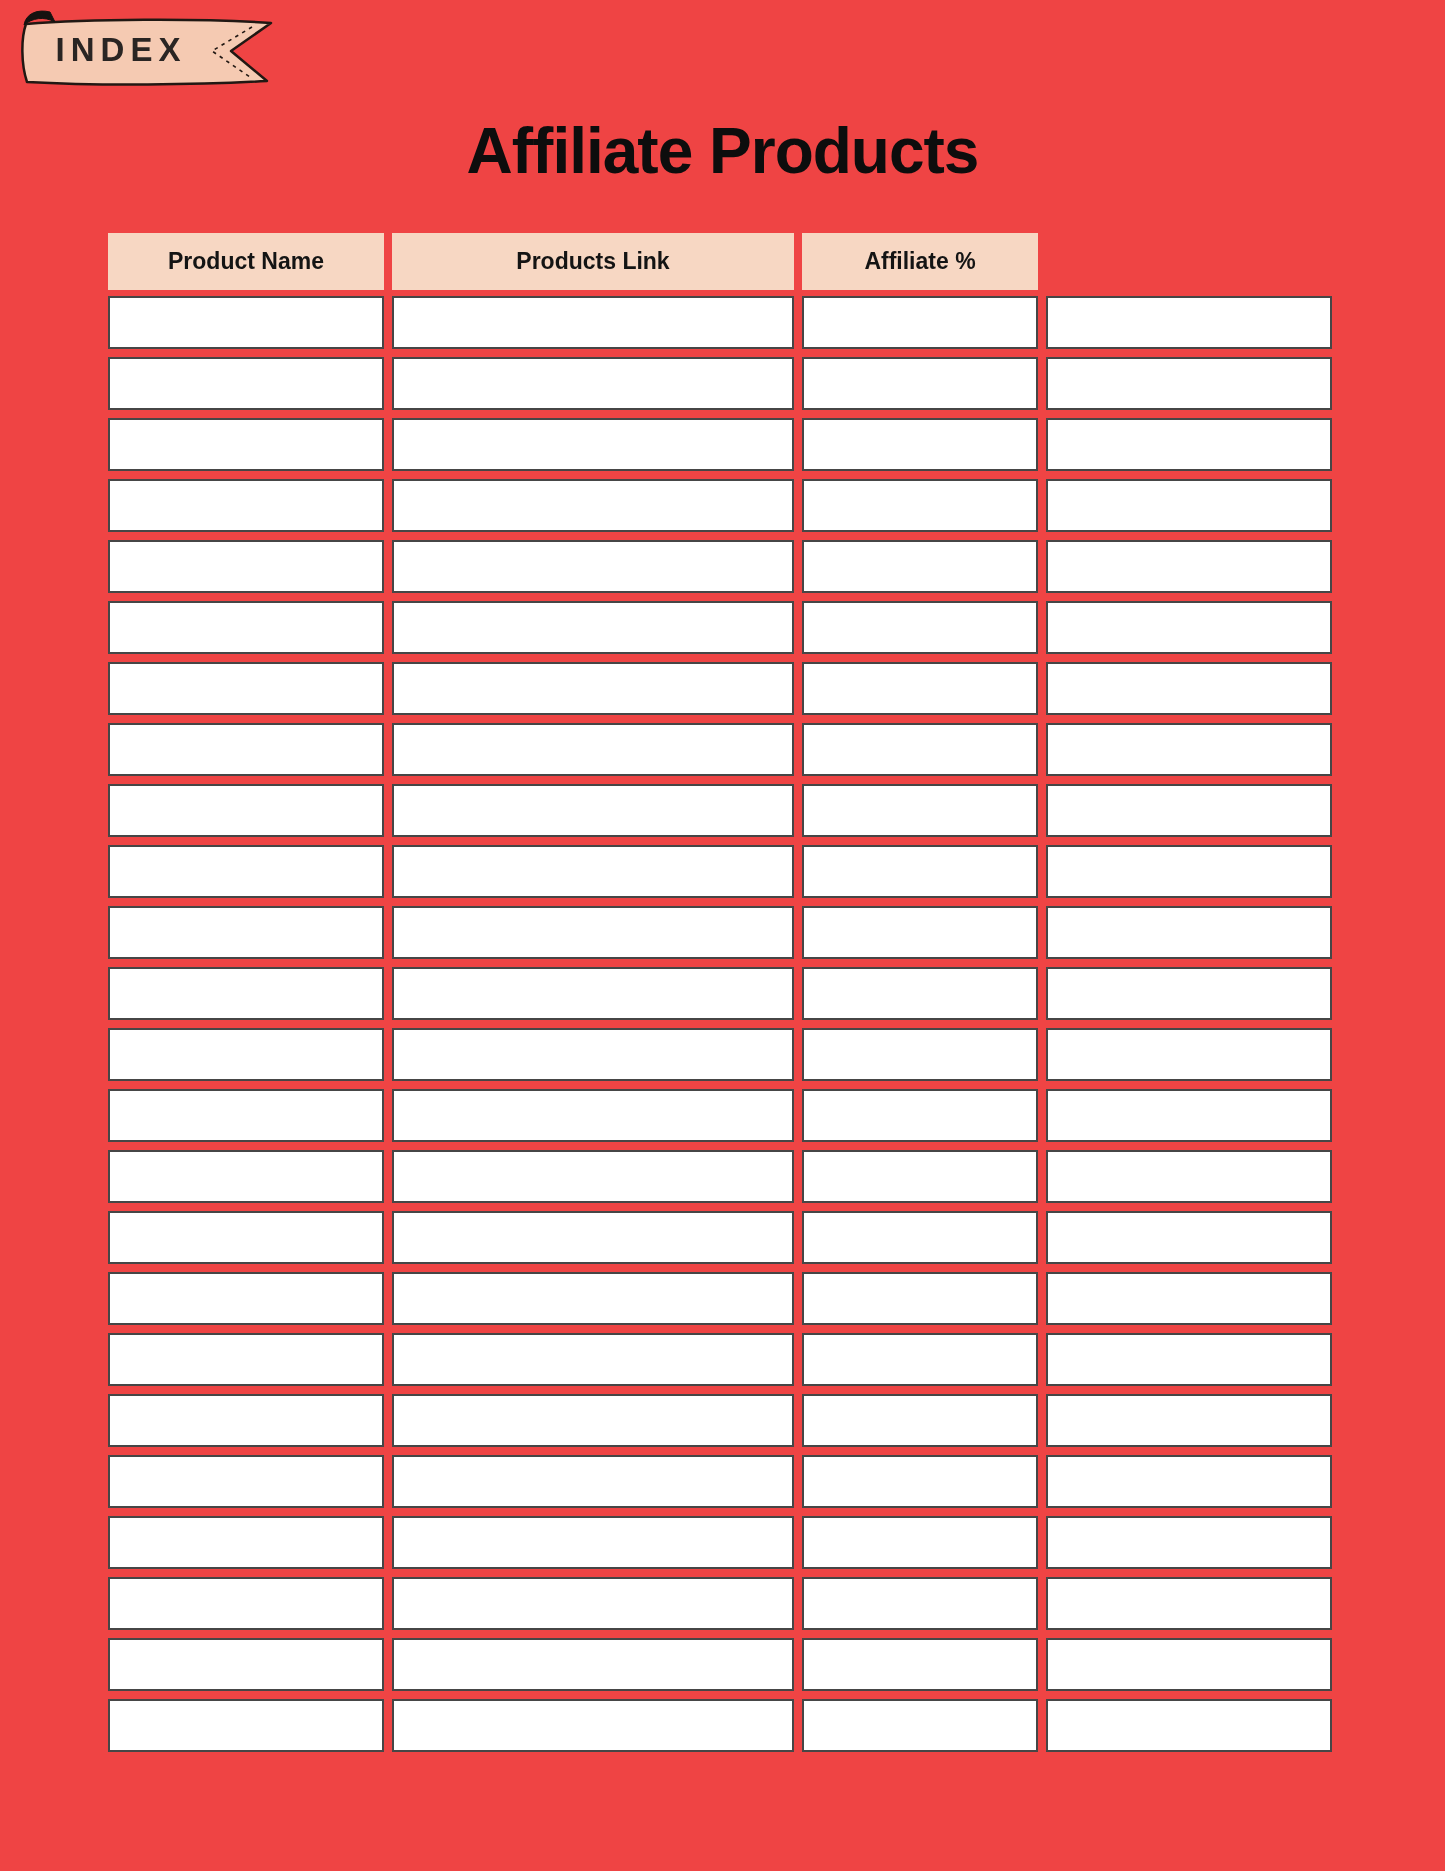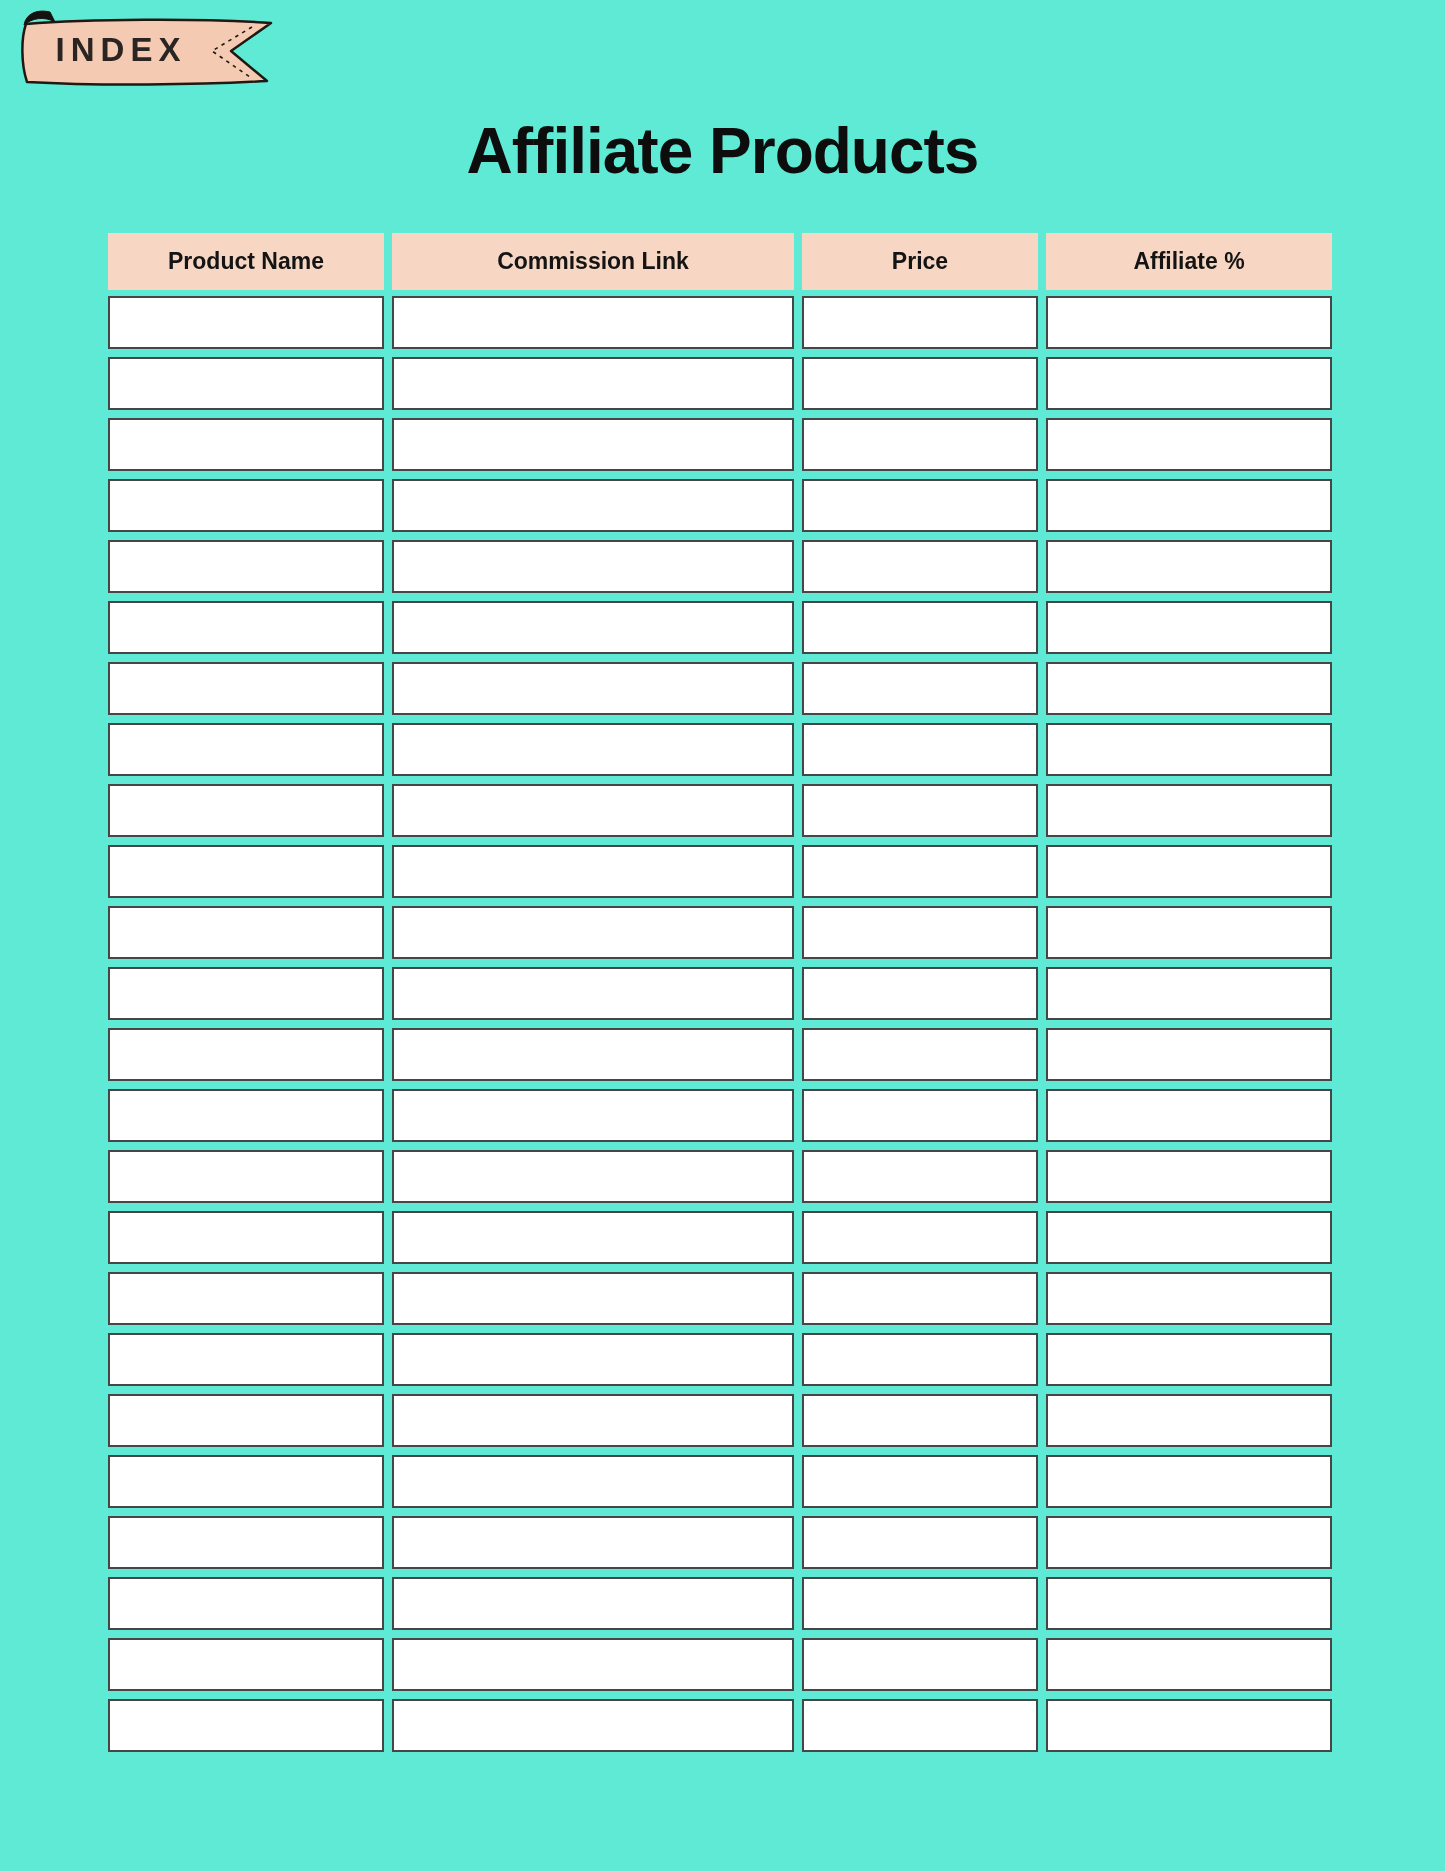--- a/index.html
+++ b/index.html
@@ -1,20 +1,20 @@
 <!DOCTYPE html>
 <html style="--header-bg: #f7d7c3; --cell-border: #464646;"><head>
 <meta charset="utf-8">
 <style>
   html, body { margin: 0; padding: 0; background: #ffffff; }
   .sheet {
     position: relative;
     width: 1445px;
     height: 1871px;
-    background: #5eead4;
+    background: #ef4444;
     font-family: "Liberation Sans", sans-serif;
     overflow: hidden;
   }
 
   
   .banner {
     position: absolute;
     left: 18px;
     top: 8px;
     width: 256px;
@@ -100,22 +100,21 @@
 
       <polyline points="234,19 194,43 232,69" fill="none" stroke="#211813" stroke-width="1.6" stroke-dasharray="3.5 4.5"></polyline>
       <text x="103" y="53" text-anchor="middle">INDEX</text>
     </svg>
   </div>
 
   <div class="page-title">Affiliate Products</div>
 
   <div class="tbl-header">
     <div class="th">Product Name</div>
-    <div class="th">Commission Link</div>
-    <div class="th">Price</div>
+    <div class="th">Products Link</div>
     <div class="th">Affiliate %</div>
   </div>
 
   <div class="tbl-body" id="tbl-body">
       <div class="cell"></div>
       <div class="cell"></div>
       <div class="cell"></div>
       <div class="cell"></div>
       <div class="cell"></div>
       <div class="cell"></div>

